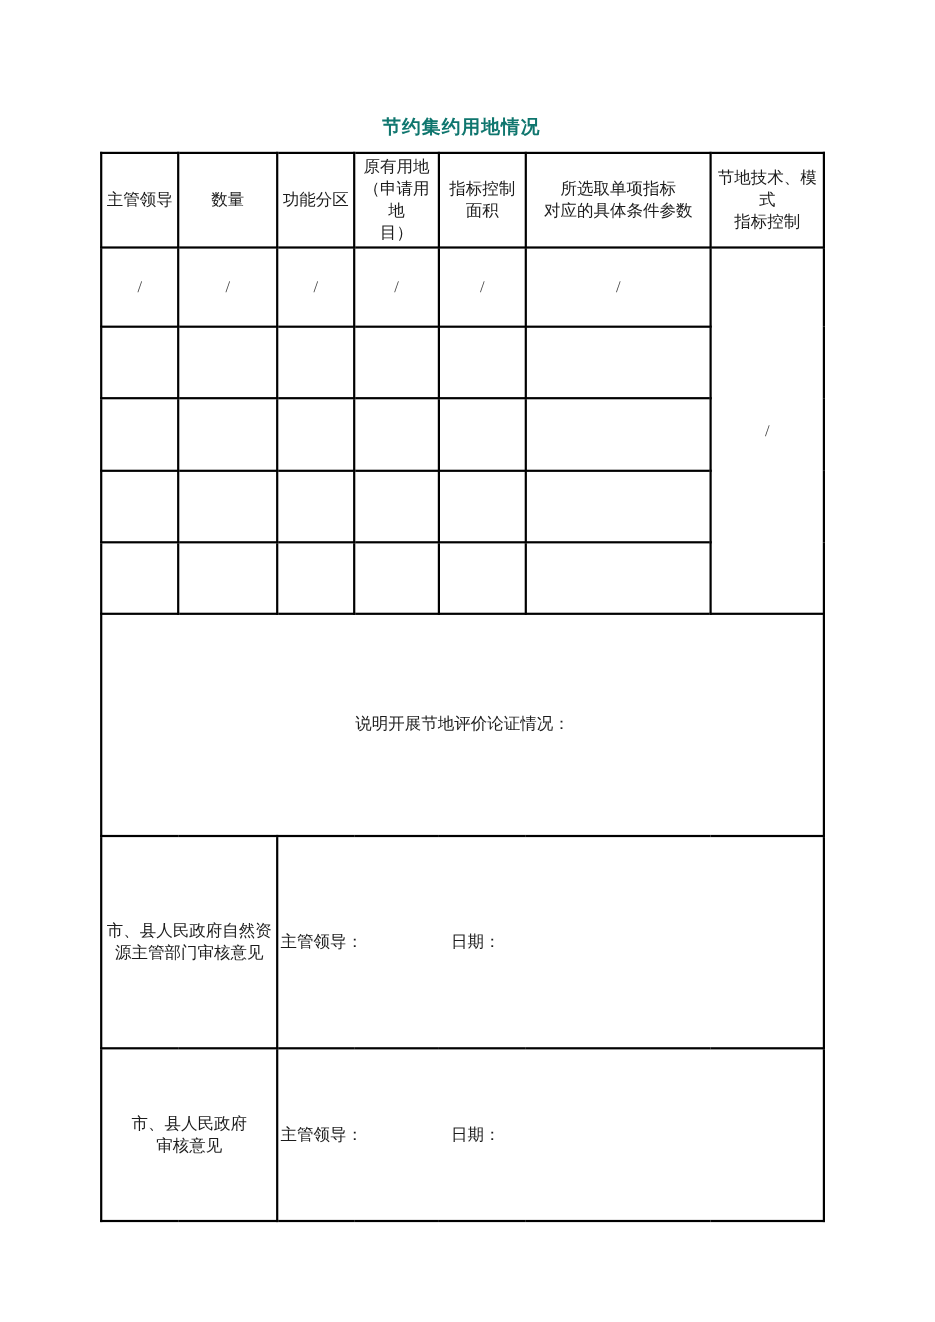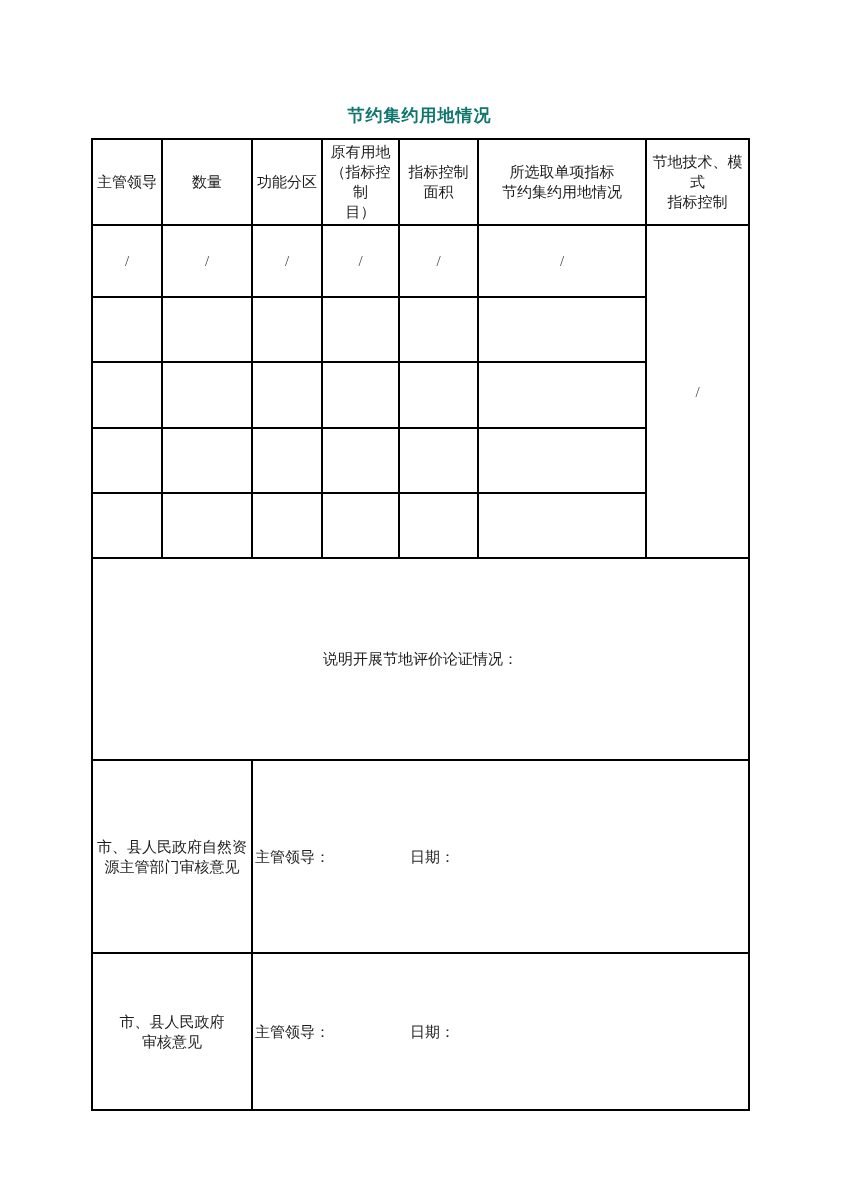--- a/index.html
+++ b/index.html
@@ -74,26 +74,26 @@
     <col style="width:168px">
     <col style="width:103px">
   </colgroup>
 
   <tbody>
       <tr style="height:66px">
     <td>主管领导</td>
     <td>数量</td>
     <td>功能分区</td>
     <td>原有用地
-（指标控制
+（申请用地
 目）</td>
     <td>指标控制
 面积</td>
     <td>所选取单项指标
-节约集约用地情况</td>
+对应的具体条件参数</td>
     <td>节地技术、模式
 指标控制</td>
   </tr>
 
   <tr style="height:72px">
     <td class="slash-cell">/</td>
     <td class="slash-cell">/</td>
     <td class="slash-cell">/</td>
     <td class="slash-cell">/</td>
     <td class="slash-cell">/</td>

